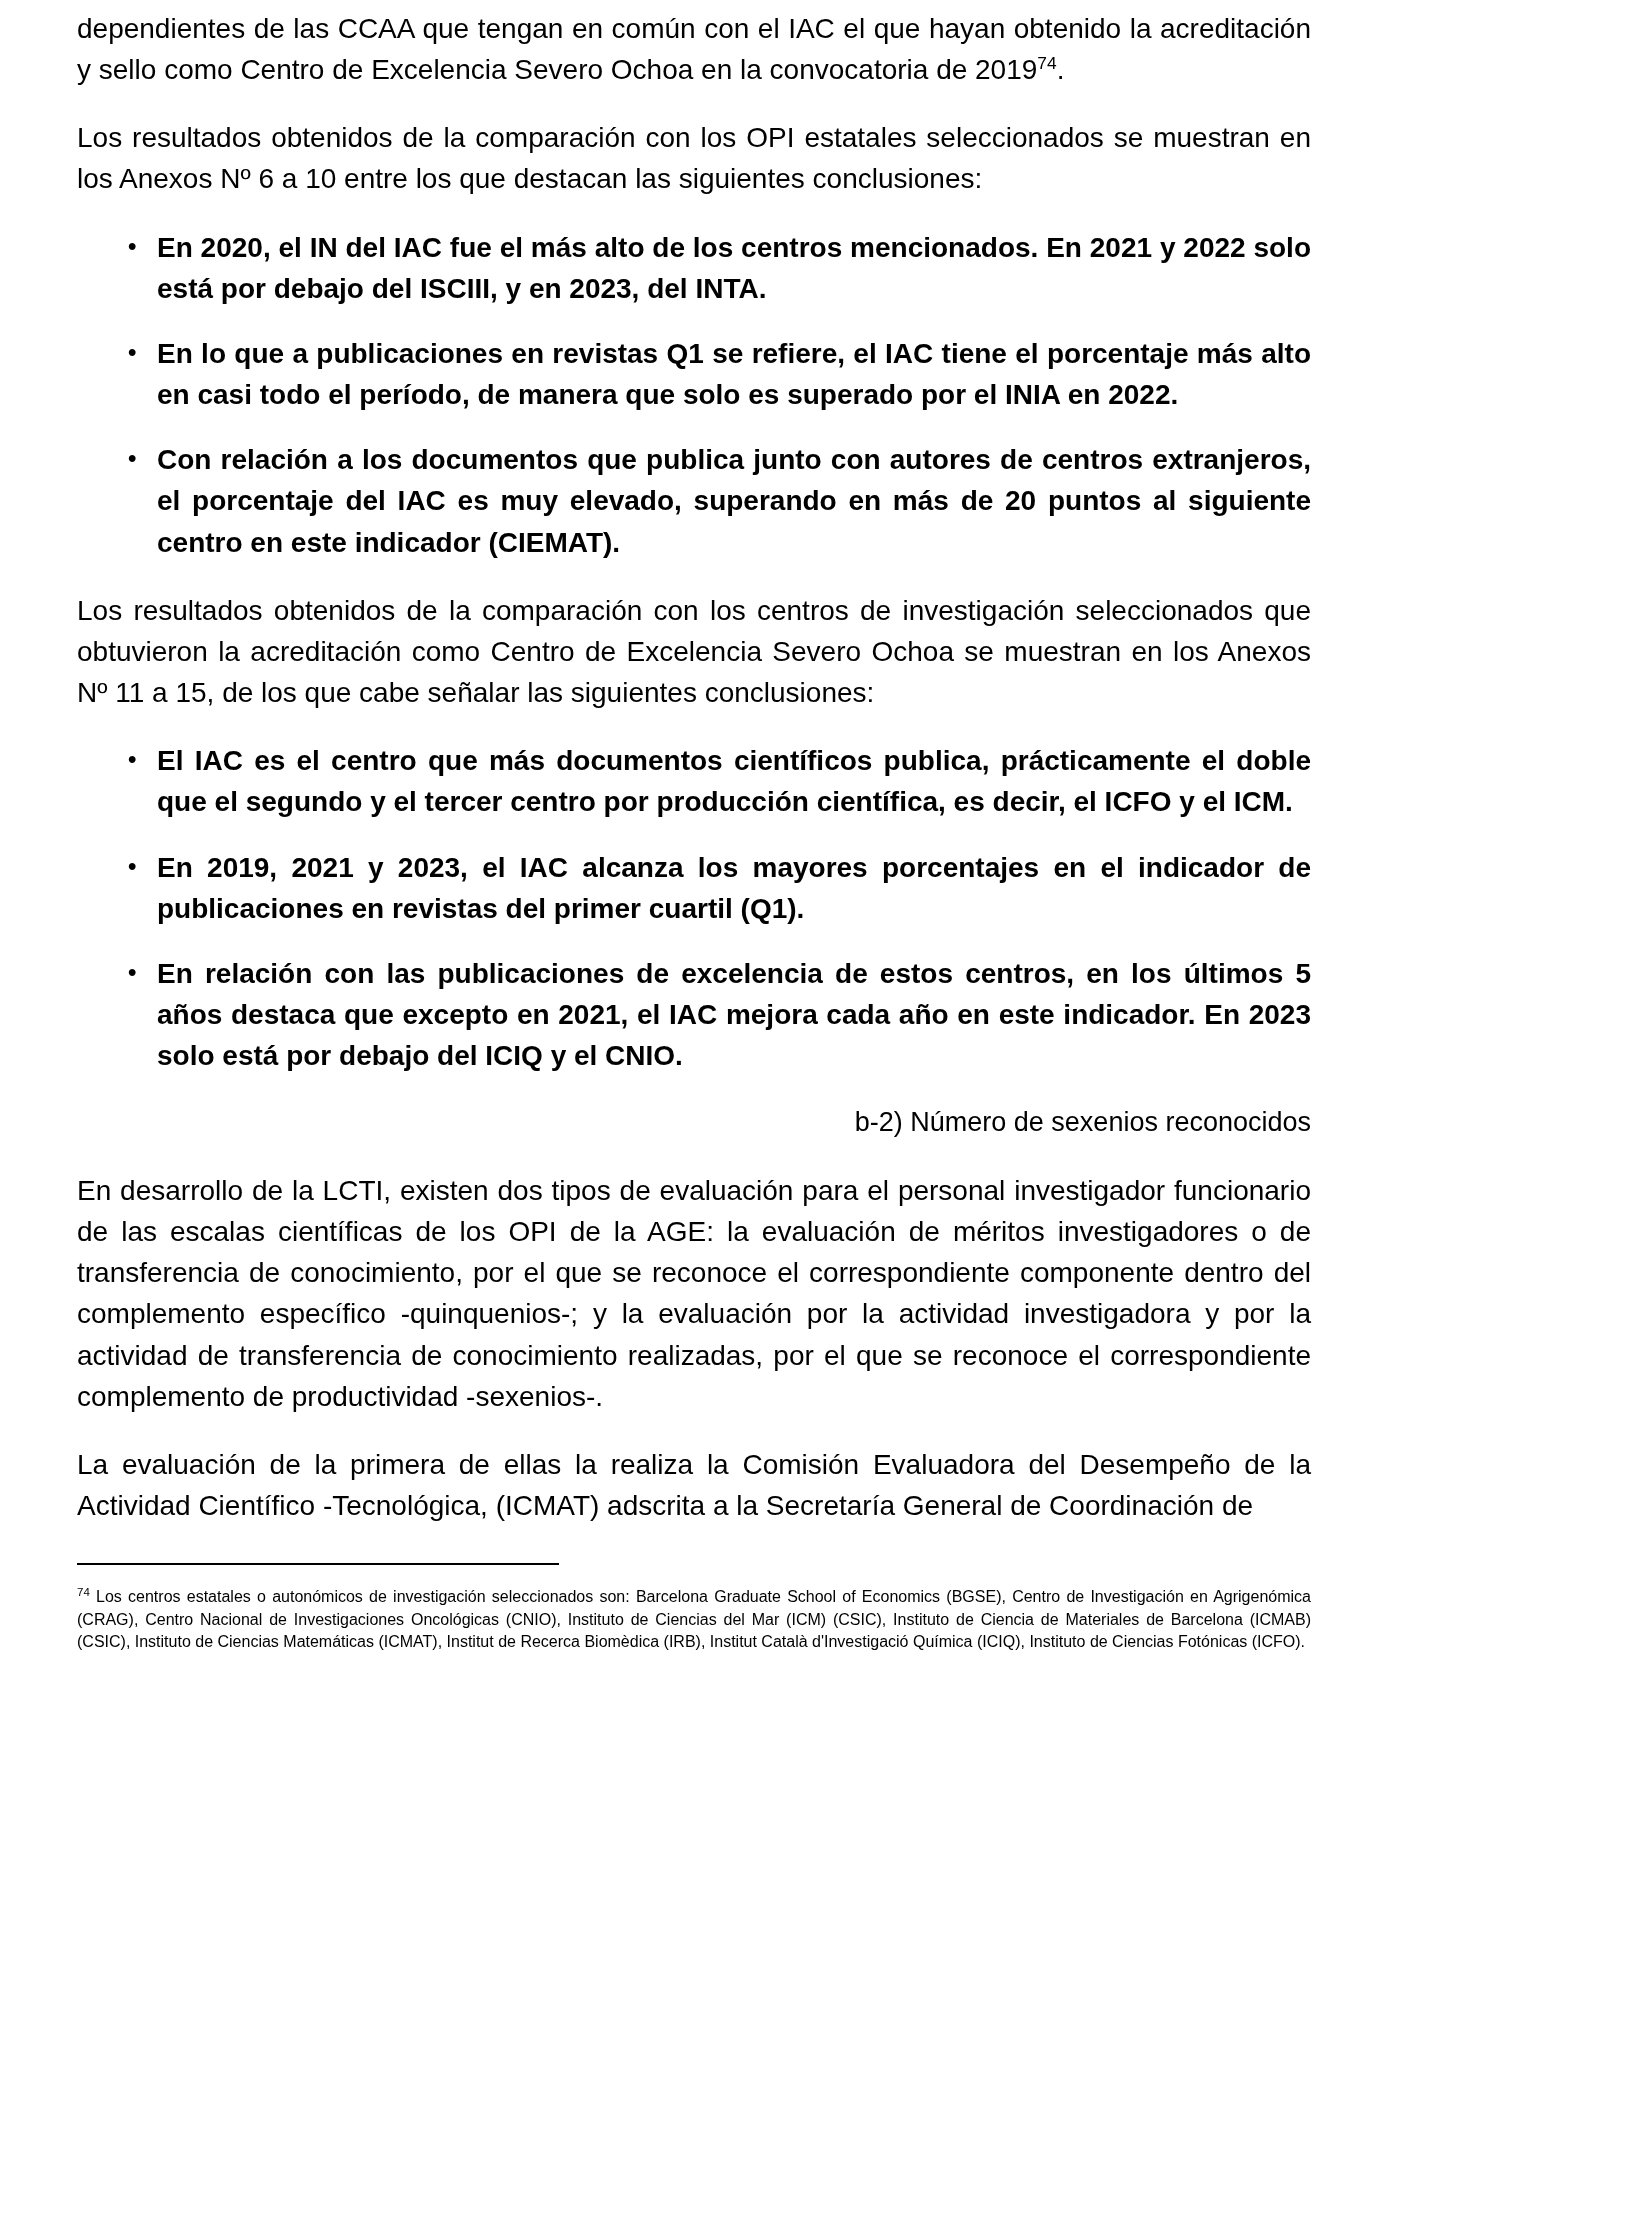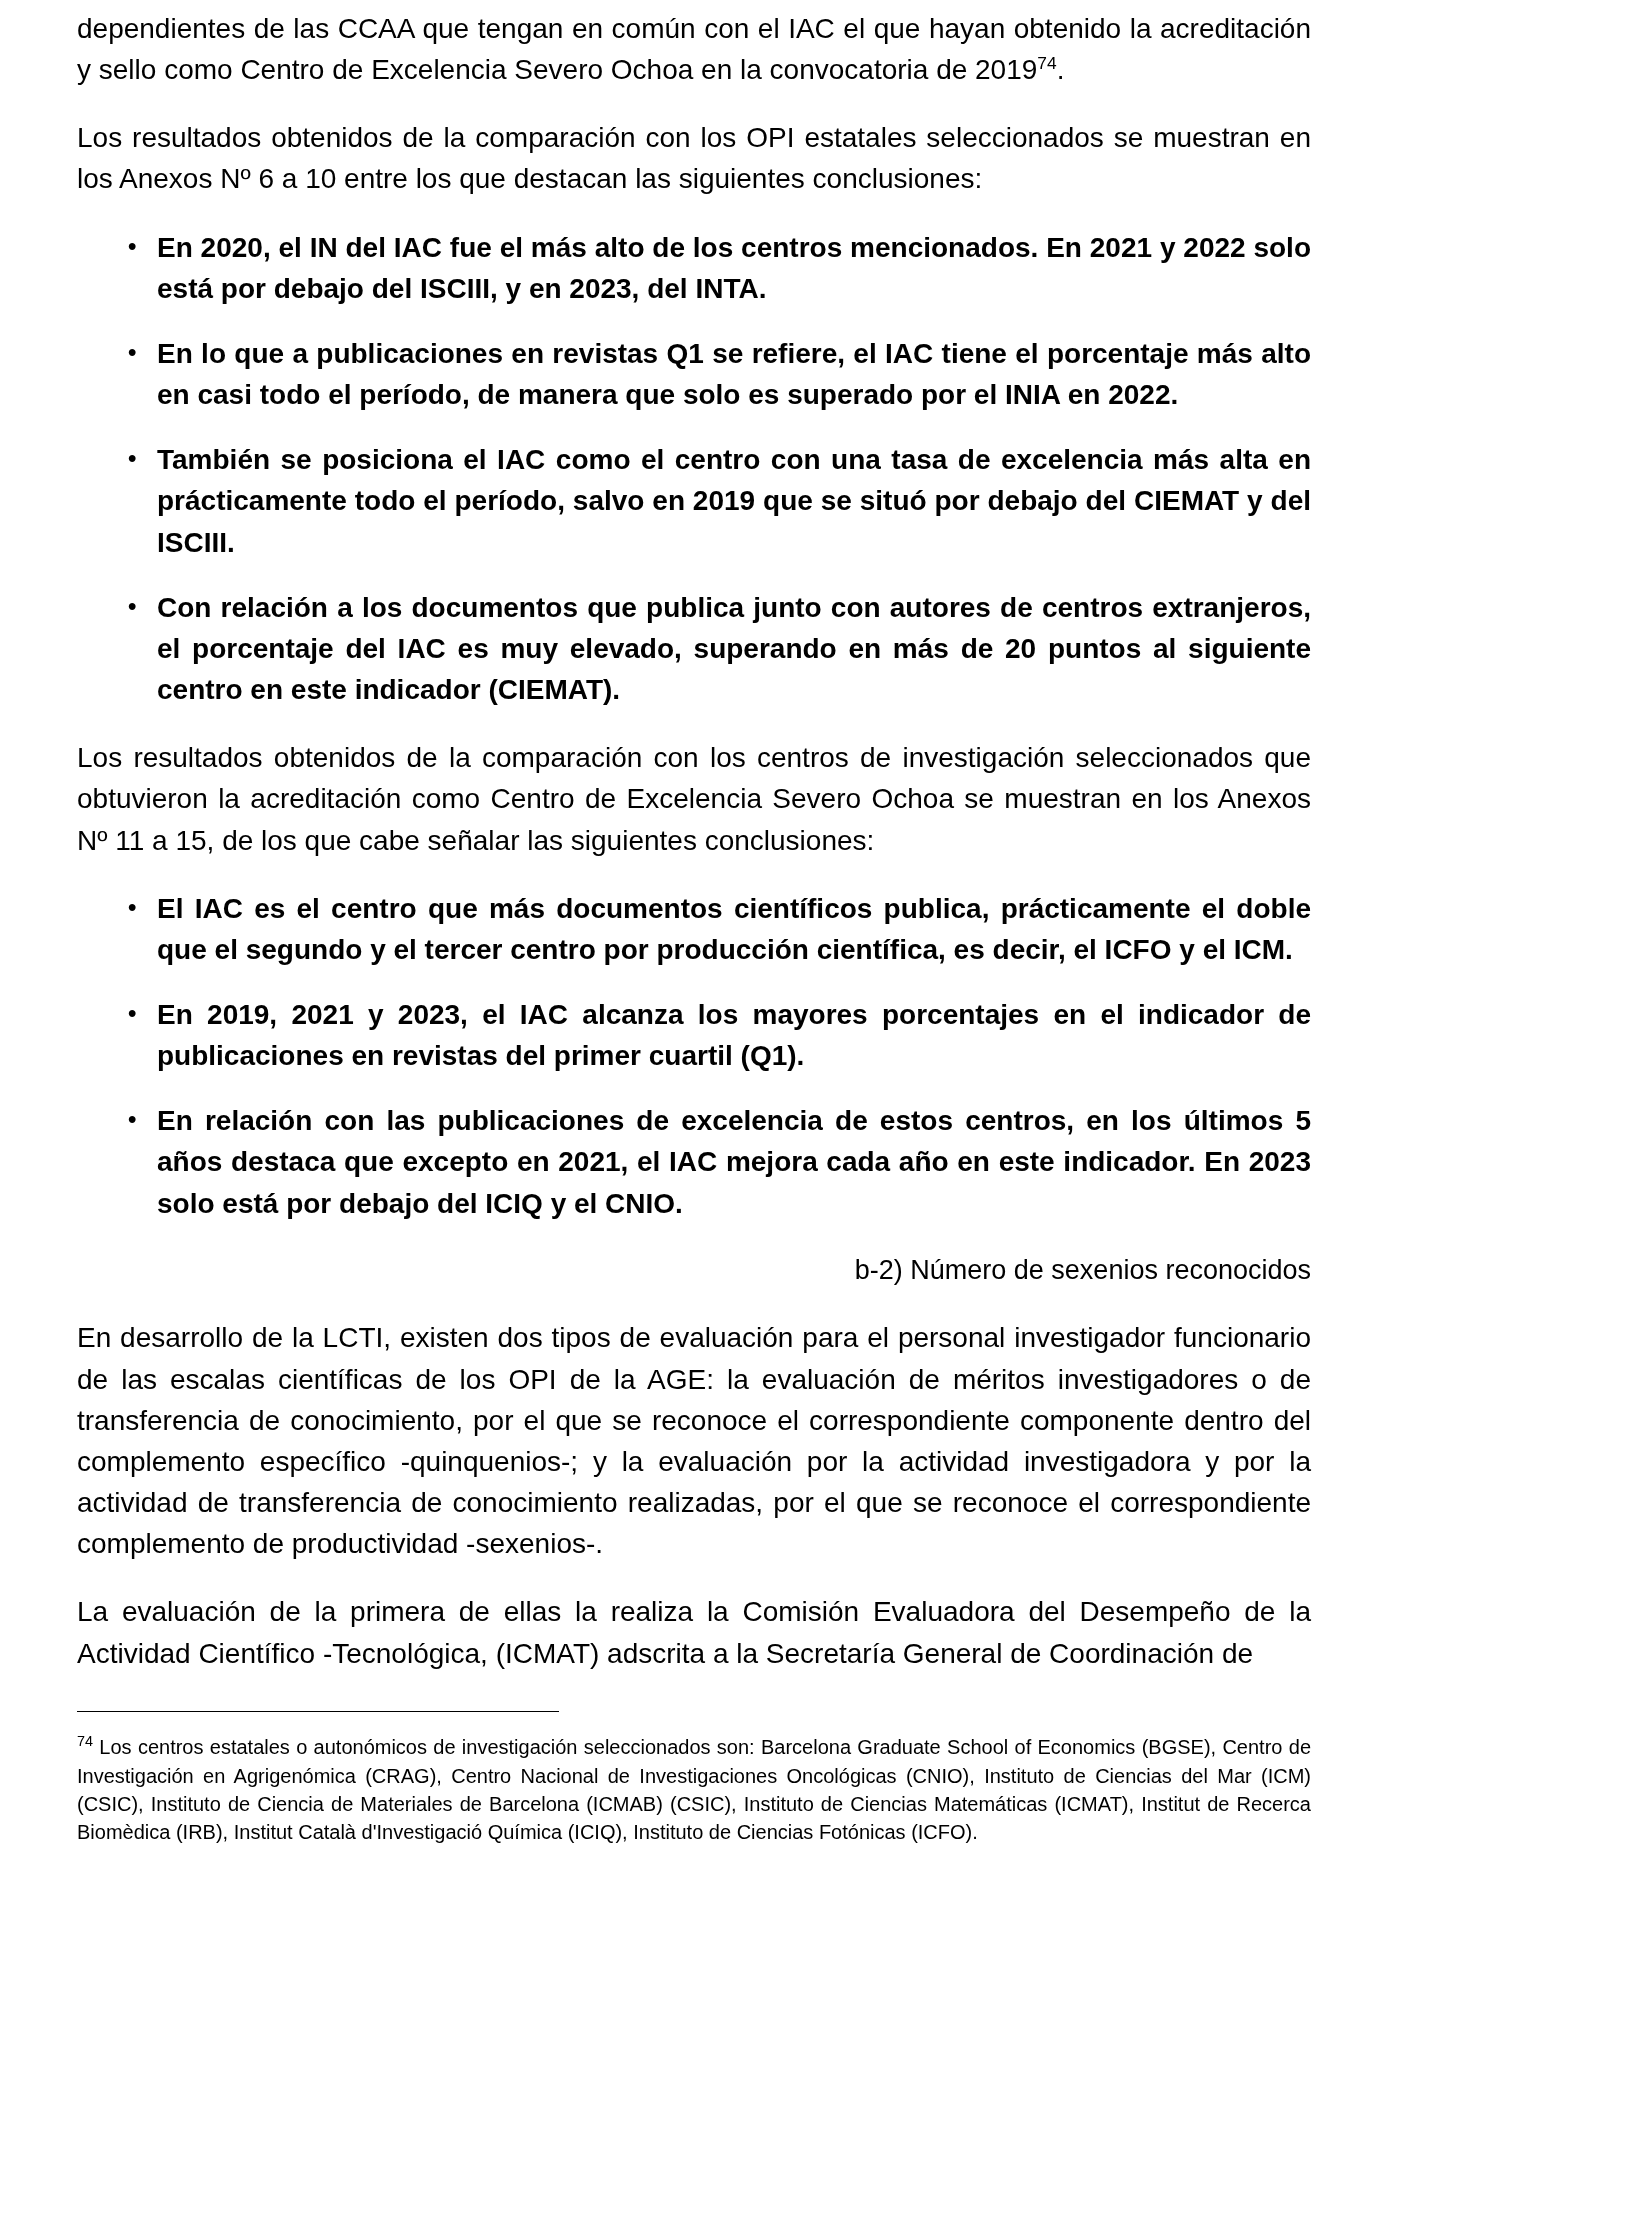--- a/index.html
+++ b/index.html
@@ -70,21 +70,21 @@
   .footnote-area {
     margin-top: 37px;
   }
   .footnote-rule {
     width: 482px;
     height: 1.6px;
     background: #000000;
     margin: 0 0 21px 0;
   }
   .footnote {
-    font-size: 20px;
+    font-size: 16px;
     line-height: 1.42;
     text-align: justify;
     margin: 0;
   }
   .footnote .fn-num {
     font-size: 0.72em;
     vertical-align: super;
     line-height: 0;
   }
 </style>
@@ -93,21 +93,20 @@
 
 <div class="page">
 
   <p class="para first"><span>dependientes de las CCAA que tengan en común con el IAC el que hayan obtenido la acreditación y sello como Centro de Excelencia Severo Ochoa en la convocatoria de 2019</span><sup>74</sup><span>.</span></p>
 
   <p class="para">Los resultados obtenidos de la comparación con los OPI estatales seleccionados se muestran en los Anexos Nº 6 a 10 entre los que destacan las siguientes conclusiones:</p>
 
   <ul class="bullets list-block">
     <li>En 2020, el IN del IAC fue el más alto de los centros mencionados. En 2021 y 2022 solo está por debajo del ISCIII, y en 2023, del INTA.</li>
     <li>En lo que a publicaciones en revistas Q1 se refiere, el IAC tiene el porcentaje más alto en casi todo el período, de manera que solo es superado por el INIA en 2022.</li>
-    <li>También se posiciona el IAC como el centro con una tasa de excelencia más alta en prácticamente todo el período, salvo en 2019 que se situó por debajo del CIEMAT y del ISCIII.</li>
     <li>Con relación a los documentos que publica junto con autores de centros extranjeros, el porcentaje del IAC es muy elevado, superando en más de 20 puntos al siguiente centro en este indicador (CIEMAT).</li>
   </ul>
 
   <p class="para">Los resultados obtenidos de la comparación con los centros de investigación seleccionados que obtuvieron la acreditación como Centro de Excelencia Severo Ochoa se muestran en los Anexos Nº 11 a 15, de los que cabe señalar las siguientes conclusiones:</p>
 
   <ul class="bullets list-block">
     <li>El IAC es el centro que más documentos científicos publica, prácticamente el doble que el segundo y el tercer centro por producción científica, es decir, el ICFO y el ICM.</li>
     <li>En 2019, 2021 y 2023, el IAC alcanza los mayores porcentajes en el indicador de publicaciones en revistas del primer cuartil (Q1).</li>
     <li>En relación con las publicaciones de excelencia de estos centros, en los últimos 5 años destaca que excepto en 2021, el IAC mejora cada año en este indicador. En 2023 solo está por debajo del ICIQ y el CNIO.</li>
   </ul>

